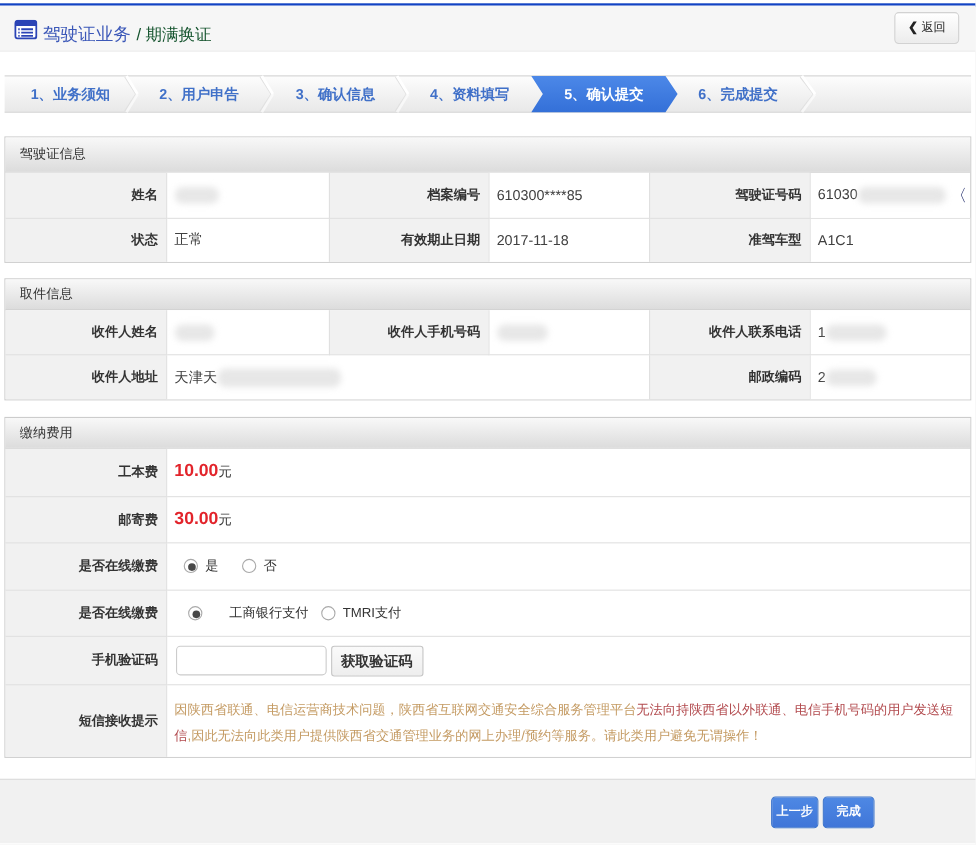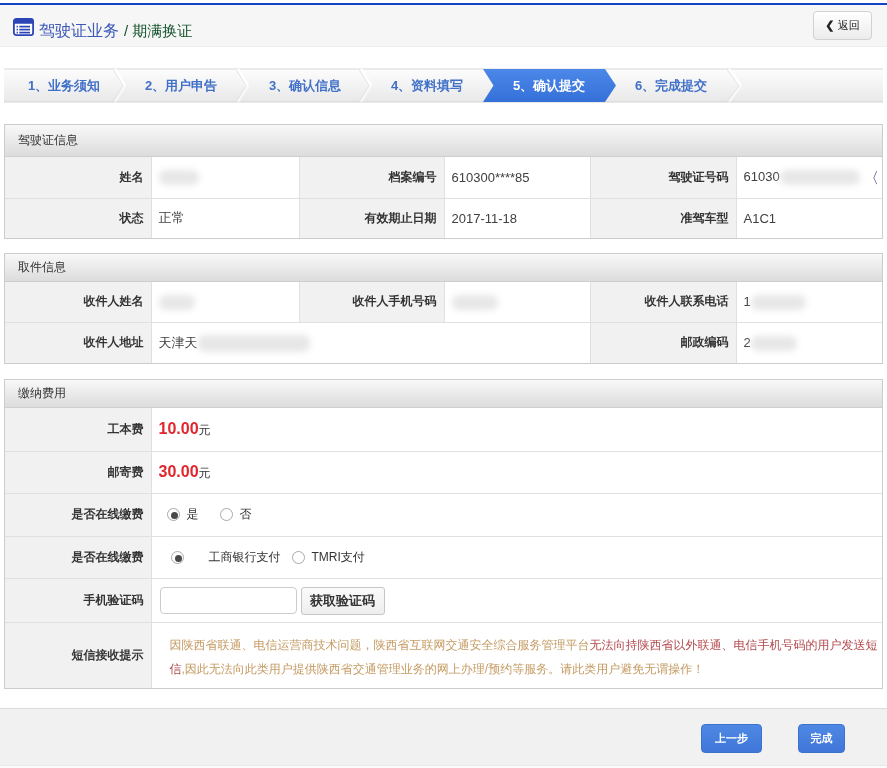--- a/index.html
+++ b/index.html
@@ -29,22 +29,22 @@
 .blur { display:inline-block; vertical-align:middle; background:#e7e7e7; border-radius:7px; filter:blur(3px); }
 .red { color:#e2242b; font-weight:bold; font-size:16px; }
 .yuan { color:#333; font-size:12px; }
 
 .radio { display:inline-block; width:13px; height:13px; border:1px solid #a9a9a9; border-radius:50%; background:#fff; vertical-align:-3px; position:relative; }
 .radio.on::after { content:""; position:absolute; left:3px; top:3px; width:7px; height:7px; background:#484848; border-radius:50%; }
 .rlab { font-size:12px; color:#333; }
 
 #footer { position:absolute; left:0; top:708px; width:887px; height:60px; background:#f1f1f1; border-top:1px solid #dcdcdc; }
 .bbtn { position:absolute; top:15px; height:29px; background:linear-gradient(#4e88e4,#4076d8); border:1px solid #3a73cc; border-radius:4px; color:#fff; font-size:11px; font-weight:bold; text-align:center; line-height:27px; }
-#bprev { left:701px; width:61px; }
-#bdone { left:798px; width:47px; }
+#bprev { left:701px; width:43px; }
+#bdone { left:748px; width:47px; }
 #bottomstrip { position:absolute; left:0; top:765px; width:887px; height:3px; background:#fbfbfb; border-top:1px solid #e9e9e9; }
 </style>
 </head>
 <body>
 <div id="page">
   <div id="topbar"></div>
   <div id="hdr">
     <svg class="icon" width="21" height="18" viewBox="0 0 21 18">
       <rect x="0.9" y="0.9" width="19.2" height="16.2" rx="2.4" fill="#ffffff" stroke="#2b44b6" stroke-width="1.8"></rect>
       <path d="M1 3.2 a2 2 0 0 1 2-2.3 h15 a2 2 0 0 1 2 2.3 v2.5 H1 Z" fill="#2b44b6"></path>
@@ -186,21 +186,21 @@
       <tr style="height:42px;">
         <td class="lb">是否在线缴费</td>
         <td class="vl" style="padding-left:19px;"><span class="radio on"></span><span class="rlab" style="margin-left:25px;">工商银行支付</span><span class="radio" style="margin-left:11px;"></span><span class="rlab" style="margin-left:7px;">TMRI支付</span></td>
       </tr>
       <tr style="height:44px;">
         <td class="lb">手机验证码</td>
         <td class="vl" style="padding-left:8px;"><span style="display:inline-block;width:137px;height:27px;border:1px solid #ccc;border-radius:4px;background:#fff;vertical-align:middle;margin-top:1px;"></span><span style="display:inline-block;margin-left:4px;width:84px;height:28px;border:1px solid #c6c6c6;border-radius:3px;background:linear-gradient(#fafafa,#eeeeee);font-size:13px;font-weight:bold;color:#333;text-align:center;line-height:26px;vertical-align:middle;margin-top:1px;">获取验证码</span></td>
       </tr>
       <tr style="height:66px;">
         <td class="lb">短信接收提示</td>
-        <td class="vl" style="padding-left:18px;padding-right:2px;">
+        <td class="vl" style="padding-left:7px;padding-right:2px;">
           <div style="font-size:12px;line-height:24px;color:#c49a62;position:relative;top:2px;">因陕西省联通、电信运营商技术问题，陕西省互联网交通安全综合服务管理平台<span style="color:#b24a4e;">无法向持陕西省以外联通、电信手机号码的用户发送短信</span>,因此无法向此类用户提供陕西省交通管理业务的网上办理/预约等服务。请此类用户避免无谓操作！</div>
         </td>
       </tr>
     </tbody>
       </table>
   </div>
 
   <div id="footer">
     <div class="bbtn" id="bprev">上一步</div>
     <div class="bbtn" id="bdone">完成</div>

